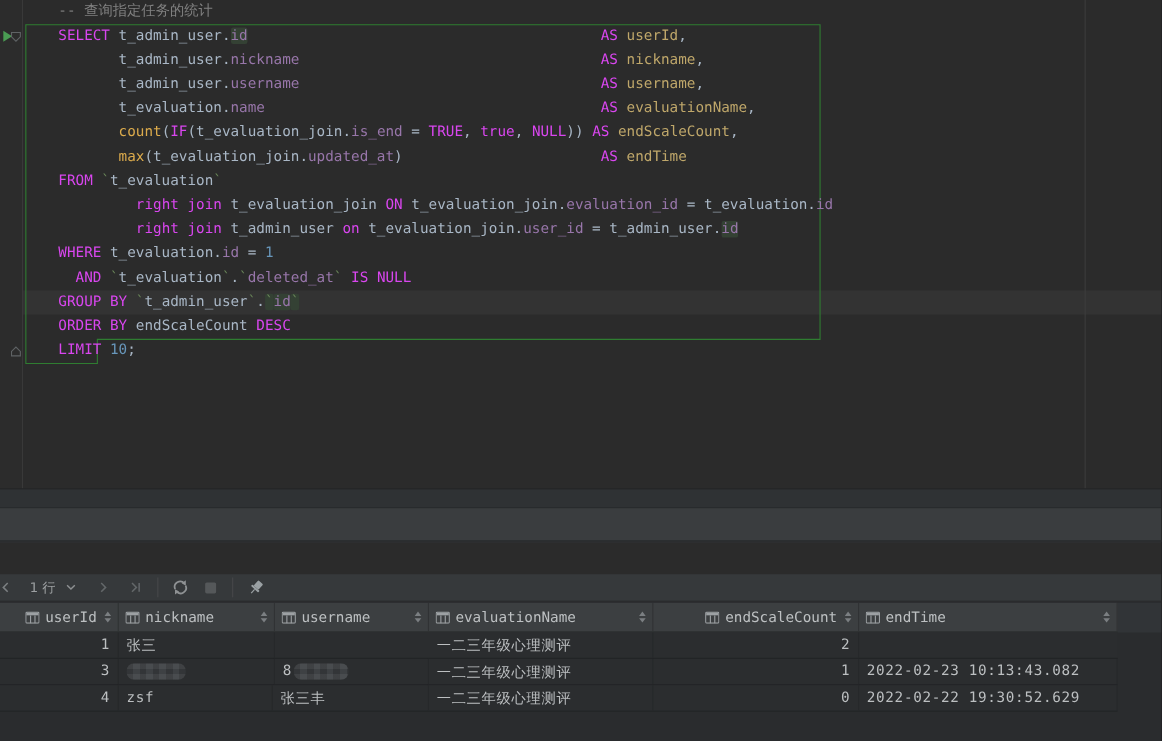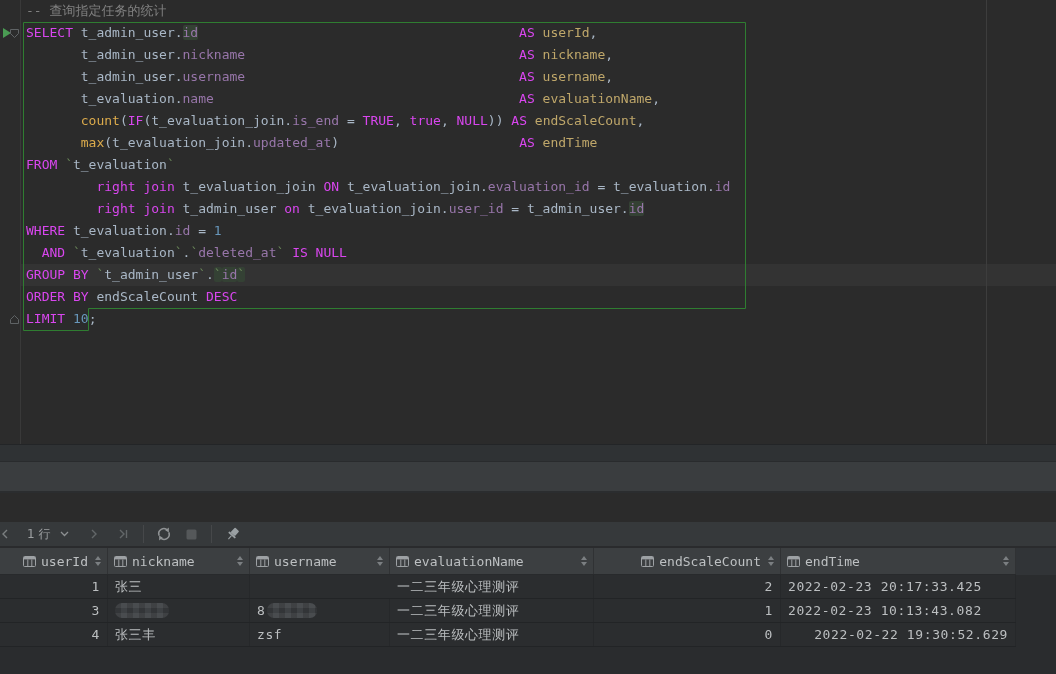--- a/index.html
+++ b/index.html
@@ -8,21 +8,21 @@
 
   
   .editor{position:absolute;left:0;top:0;width:1056px;height:444px;background:#2b2b2b;}
   .cur-line{position:absolute;left:0;top:264px;width:1056px;height:22px;background:#333333;}
   .gutter{position:absolute;left:0;top:0;width:20px;height:444px;background:#2c2c2c;border-right:1px solid #393939;}
   .margin-guide{position:absolute;left:986px;top:0;width:1px;height:444px;background:#3d3d3d;}
   .run-arrow{position:absolute;left:3px;top:28px;width:0;height:0;
      border-left:8px solid #4a9c53;border-top:5px solid transparent;border-bottom:5px solid transparent;}
   .fold{position:absolute;left:9px;}
   .code{position:absolute;left:0;top:0;padding-left:26px;line-height:22px;white-space:pre;}
-  .code-line{height:22px;}
+  .code-line{height:22px;margin-left:27px;}
   .k{color:#d946ef}.d{color:#a9b7c6}.c{color:#9876aa}.a{color:#bfa76a}
   .f{color:#dcab4c}.n{color:#6897bb}.q{color:#6a8759}.m{color:#808080}
   .hl{background:#344134;border-radius:2px;}
   .stmt-svg{position:absolute;left:0;top:0;pointer-events:none;}
 
   
   .band-line1{position:absolute;left:0;top:444px;width:1056px;height:1px;background:#232527;}
   .band-a{position:absolute;left:0;top:445px;width:1056px;height:16px;background:#2f3234;border-bottom:1px solid #292b2d;}
   .band-b{position:absolute;left:0;top:462px;width:1056px;height:29px;background:#3a3d3f;border-bottom:2px solid #2b2d2f;}
 
@@ -227,34 +227,33 @@
           </span>
         </div>
       </div>
     <div id="g-body">
         <div class="g-row">
           <div class="g-cell right" style="width: 108px;"><span>1</span></div>
           <div class="g-cell" style="width: 142px;"><span>张三</span></div>
           <div class="g-cell" style="width: 140px; margin-top: 36px;"><span>lxh</span></div>
           <div class="g-cell" style="width: 204px;"><span>一二三年级心理测评</span></div>
           <div class="g-cell right" style="width: 187px;"><span>2</span></div>
-          <div class="g-cell" style="width: 235px;"><span>2022-02-23 20:17:33.425</span></div>
         </div>
         <div class="g-row">
           <div class="g-cell right" style="width: 108px;"><span>3</span></div>
           <div class="g-cell" style="width: 142px;"><span class="mosaic" style="width: 54px;"></span></div>
           <div class="g-cell" style="width: 140px;"><span>8</span><span class="mosaic" style="width: 50px; margin-left: 2px;"></span></div>
           <div class="g-cell" style="width: 204px;"><span>一二三年级心理测评</span></div>
           <div class="g-cell right" style="width: 187px;"><span>1</span></div>
           <div class="g-cell" style="width: 235px;"><span>2022-02-23 10:13:43.082</span></div>
         </div>
         <div class="g-row">
           <div class="g-cell right" style="width: 108px;"><span>4</span></div>
+          <div class="g-cell" style="width: 140px;"><span>zsf</span></div>
           <div class="g-cell" style="width: 142px;"><span>张三丰</span></div>
-          <div class="g-cell" style="width: 140px;"><span>zsf</span></div>
           <div class="g-cell" style="width: 204px;"><span>一二三年级心理测评</span></div>
           <div class="g-cell right" style="width: 187px;"><span>0</span></div>
-          <div class="g-cell" style="width: 235px; justify-content: flex-end;"><span>2022-02-22 19:30:52.629</span></div>
+          <div class="g-cell" style="width: 235px;"><span>2022-02-22 19:30:52.629</span></div>
         </div>
       </div>
   </div>
 
 </div>
 
 </body></html>

